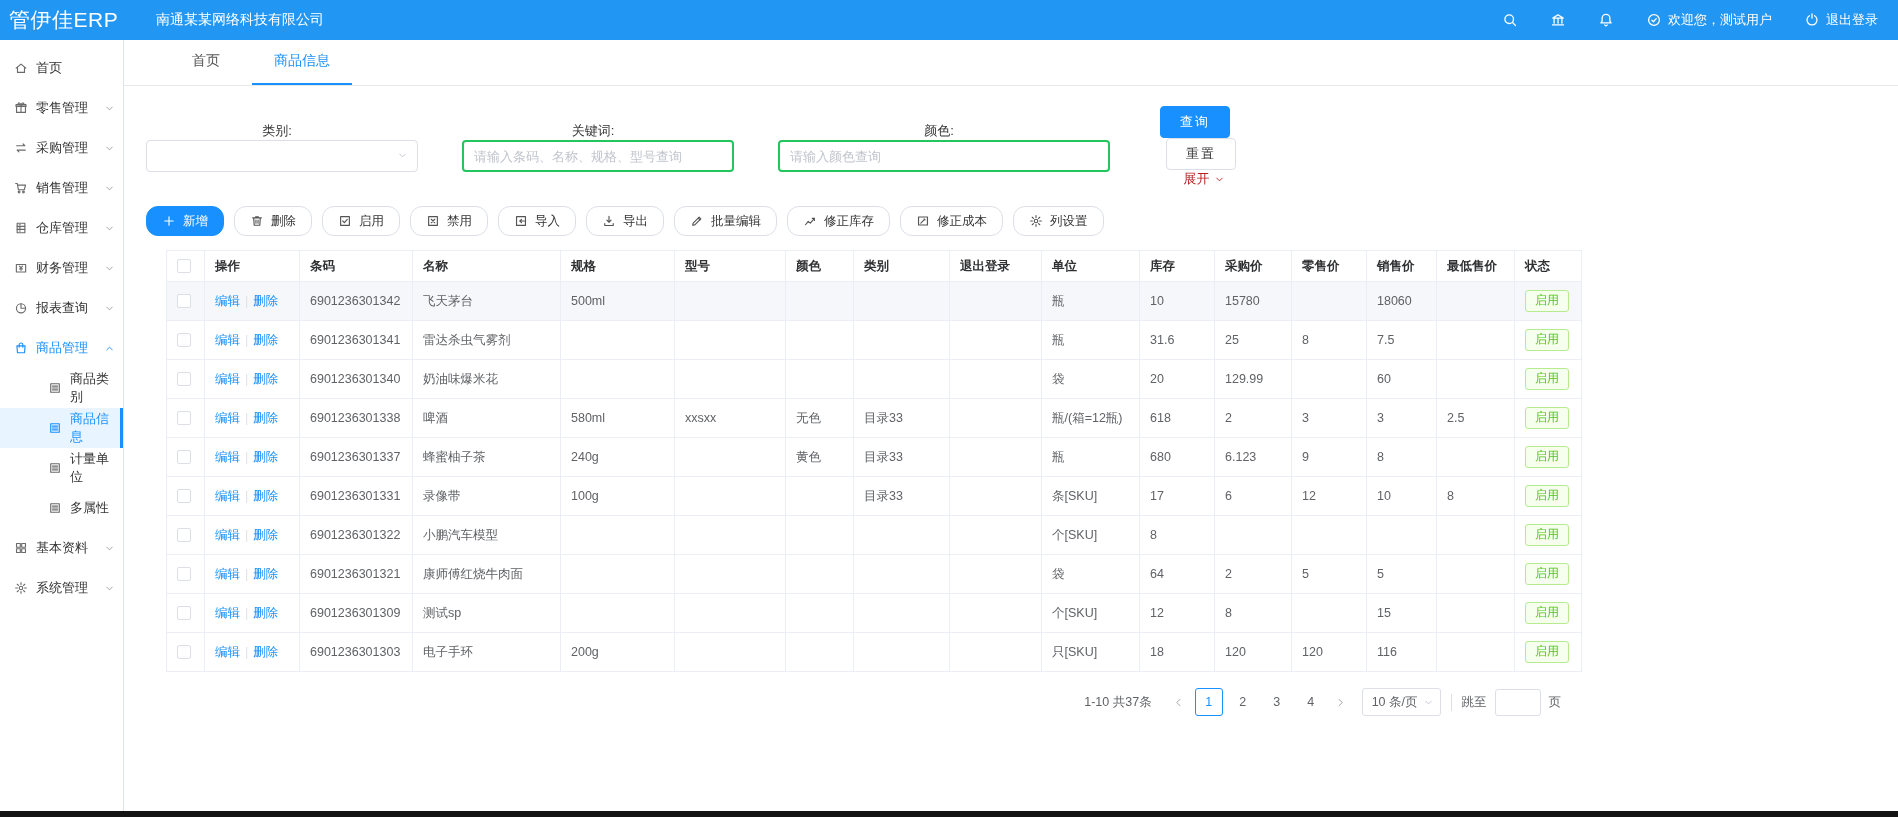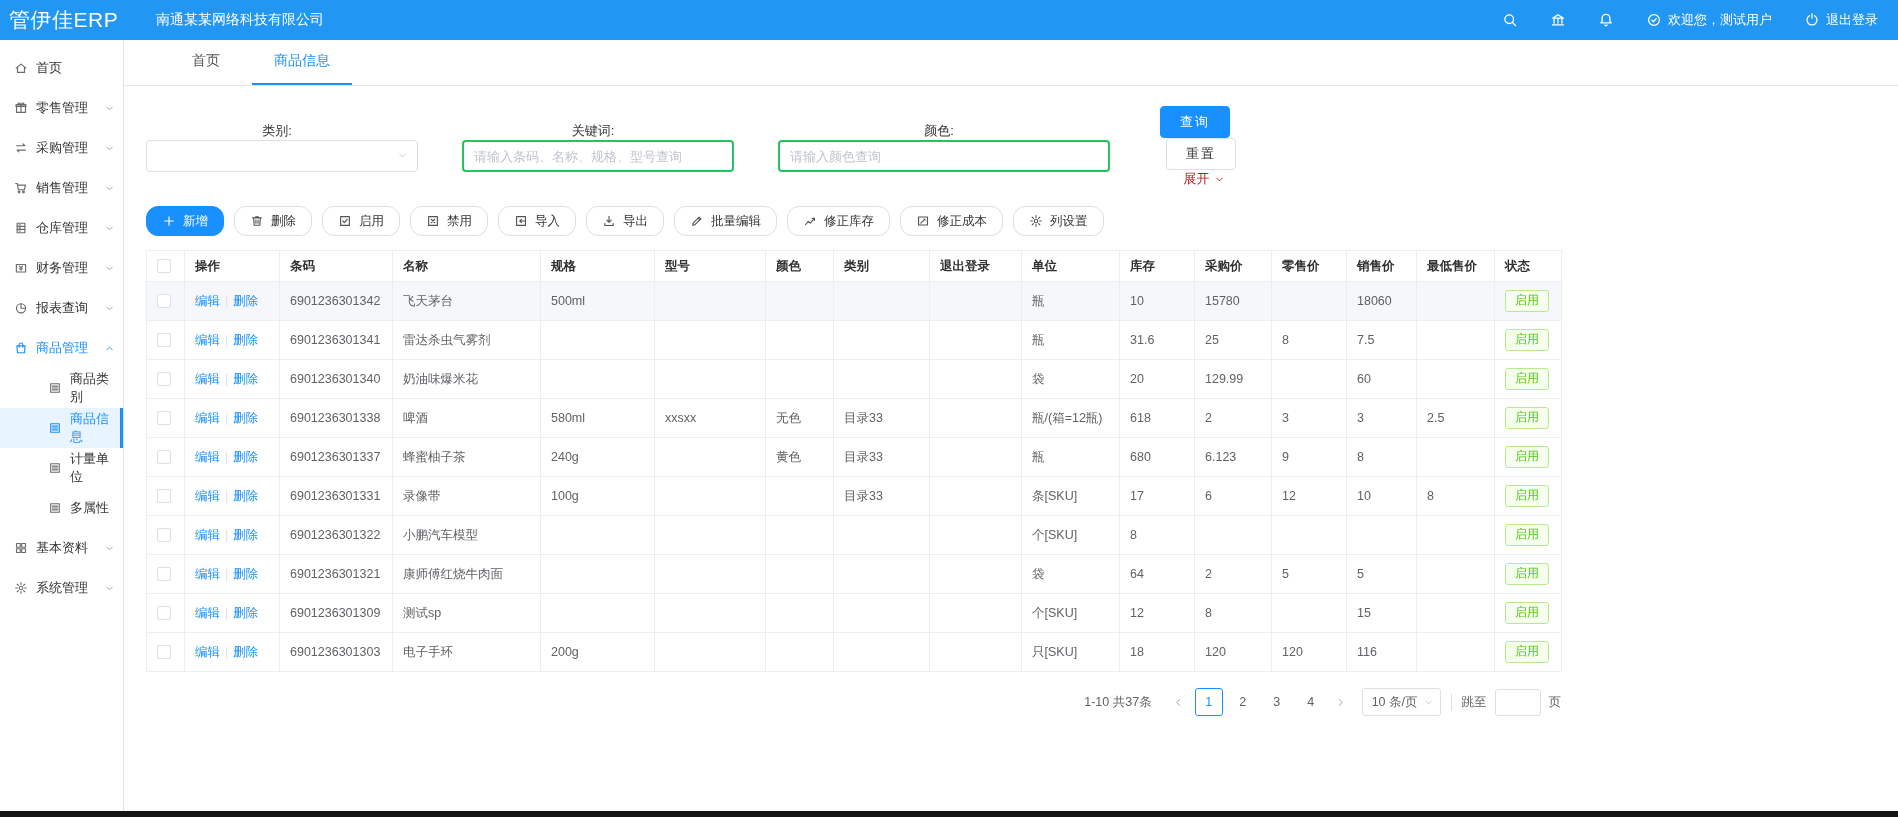--- a/index.html
+++ b/index.html
@@ -53,21 +53,21 @@
   .expand-link { color:#b91c1c; margin-left:18px; font-size:13px; cursor:pointer; display:flex; align-items:center; gap:4px; white-space:nowrap; }
 
   
   .toolbar { display:flex; gap:10px; margin-top:18px; }
   .tbtn { height:30px; padding:11px 15px; border:1px solid #dcdfe6; border-radius:12px; background:#fff; font-size:12.5px; color:#333; display:flex; align-items:center; gap:7px; cursor:pointer; white-space:nowrap; }
   .tbtn .t-icon { display:flex; color:#555; }
   .tbtn.primary { background:#1890ff; border-color:#1890ff; color:#fff; }
   .tbtn.primary .t-icon { color:#fff; }
 
   
-  table { border-collapse:collapse; table-layout:fixed; width:1415px; margin-top:14px; font-size:12.5px; color:#606266; }
+  table { border-collapse:collapse; table-layout:fixed; width:1415px; margin-top:14px; font-size:12.5px; color:#606266;margin-left:20px; }
   th, td { border:1px solid #ebeef5; padding:0 10px; text-align:left; overflow:hidden; white-space:nowrap; }
   th { height:31px; color:#303133; font-weight:bold; font-size:12.5px; background:#fff; }
   td { height:39px; }
   tr.highlight td { background:#f5f7fa; }
   th:nth-child(2), td:nth-child(2) { width:38px; }  
   col.c1{width:38px} col.c2{width:95px} col.c3{width:113px} col.c4{width:148px}
   col.c5{width:114px} col.c6{width:111px} col.c7{width:68px} col.c8{width:96px}
   col.c9{width:92px} col.c10{width:98px} col.c11{width:75px} col.c12{width:77px}
   col.c13{width:75px} col.c14{width:70px} col.c15{width:78px} col.c16{width:67px}
   .checkbox { width:14px; height:14px; border:1px solid #dcdfe6; border-radius:2px; background:#fff; display:inline-block; vertical-align:middle; cursor:pointer; }

